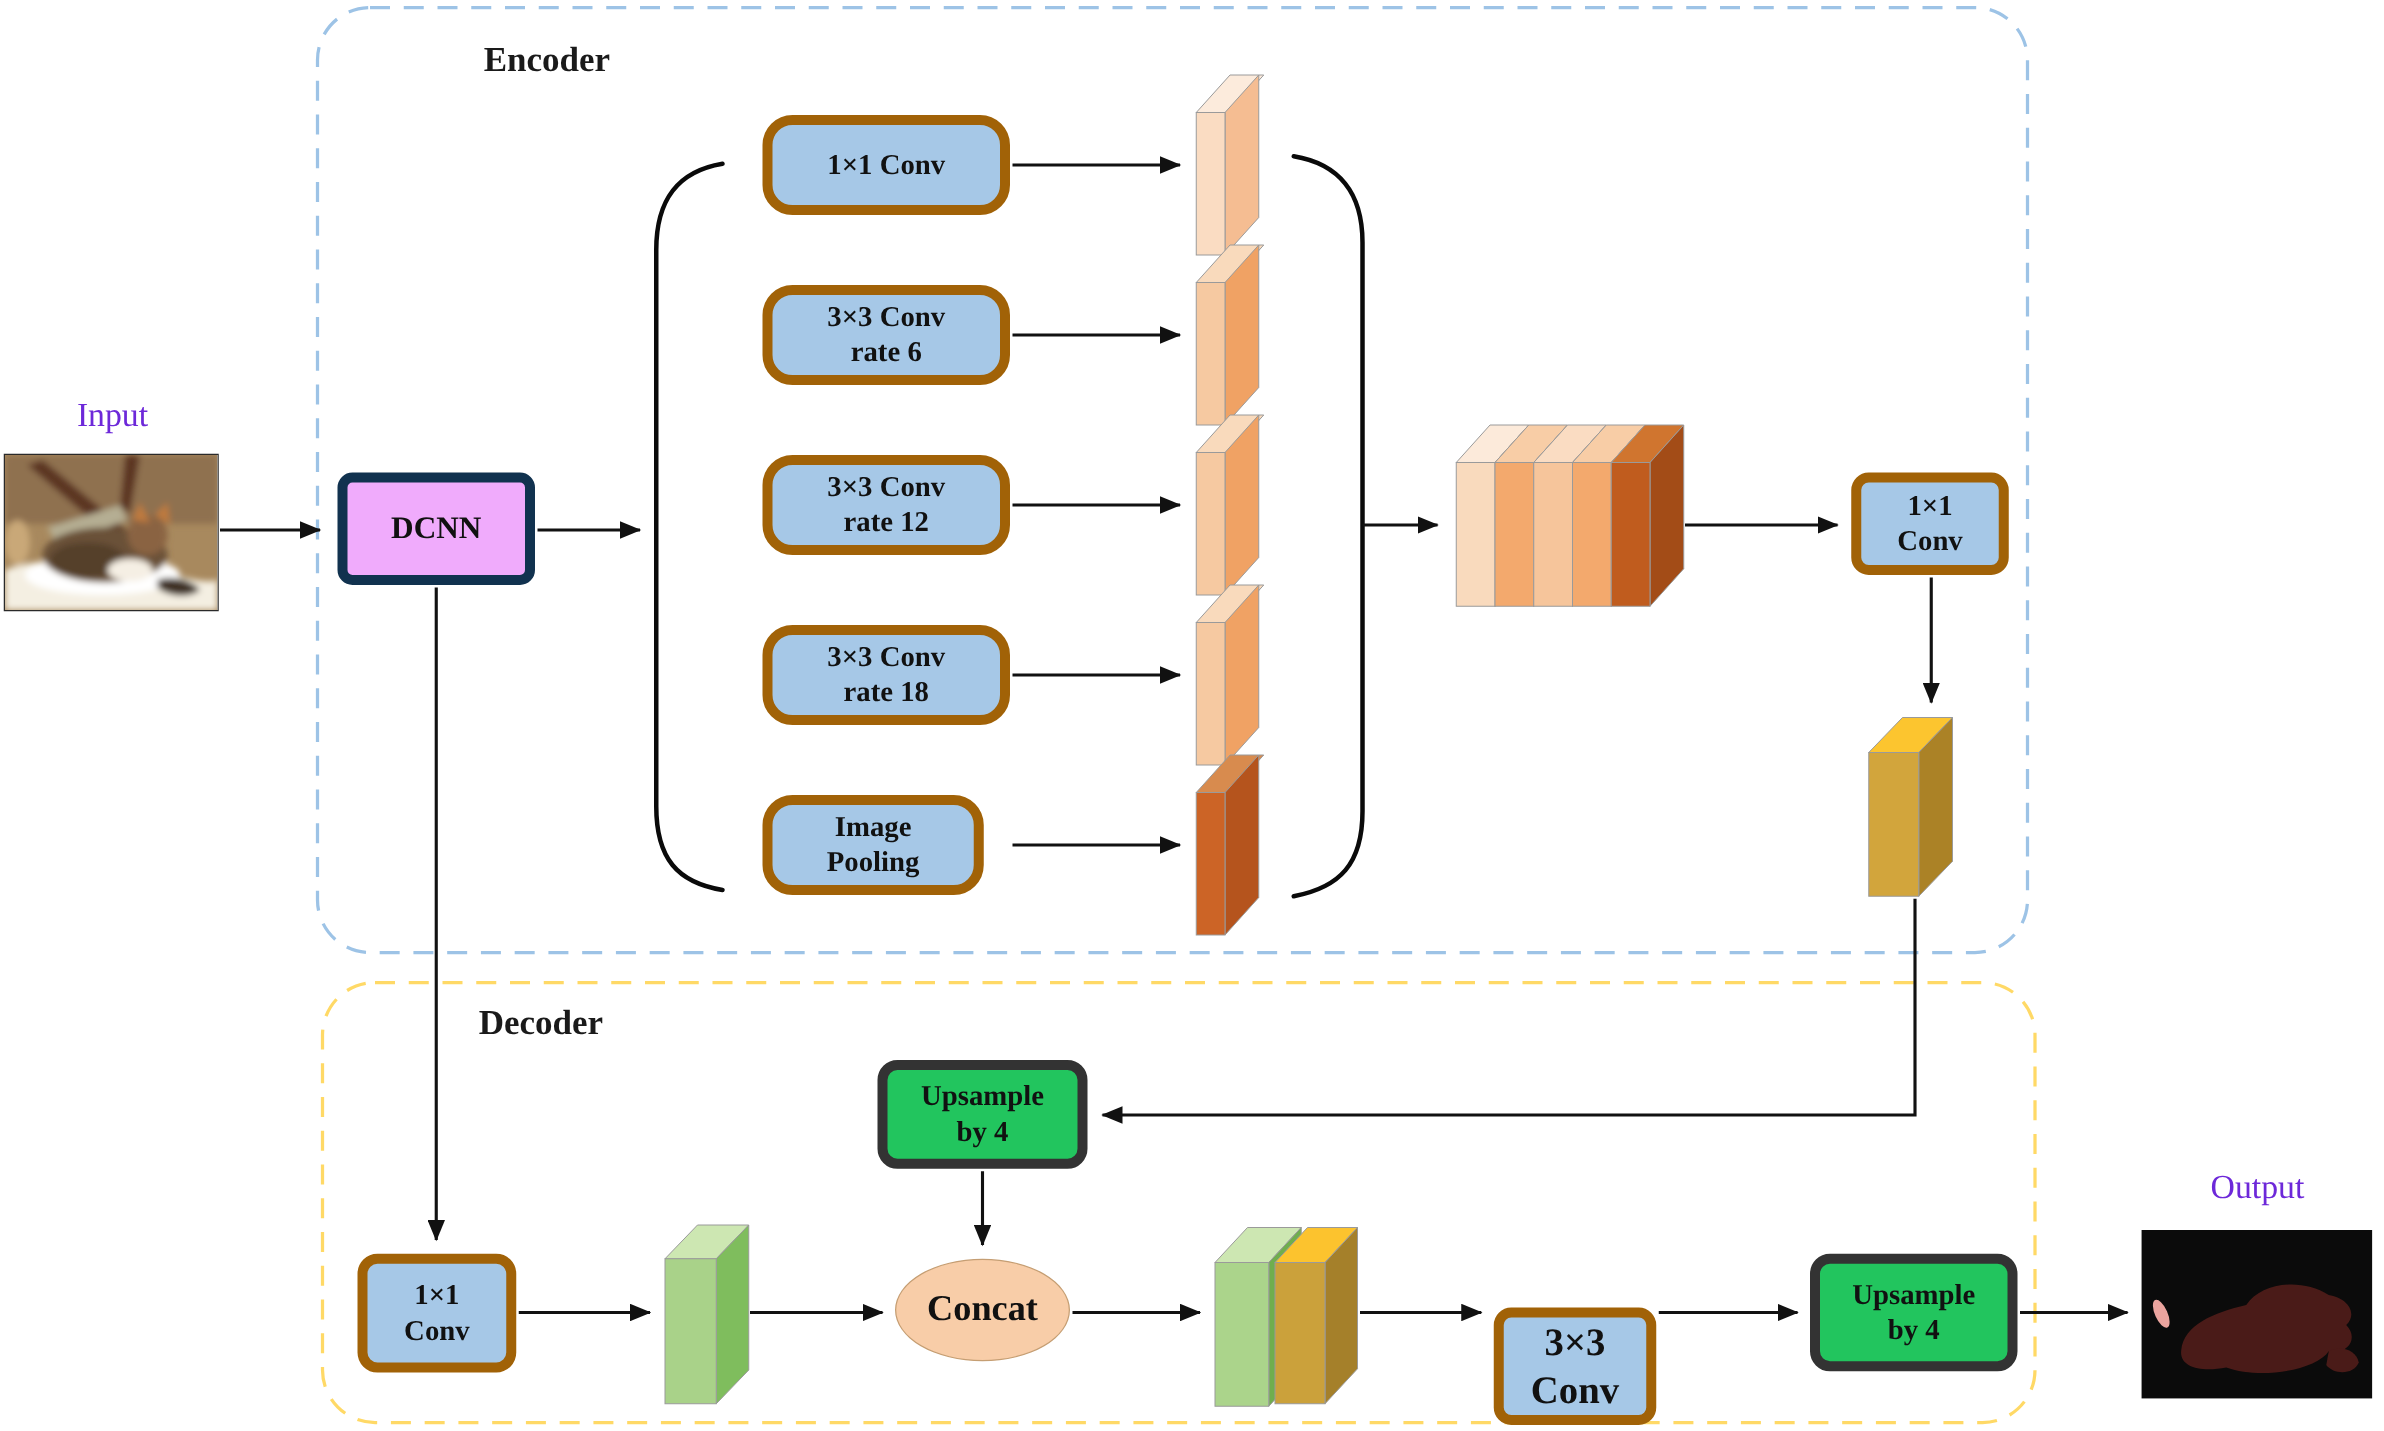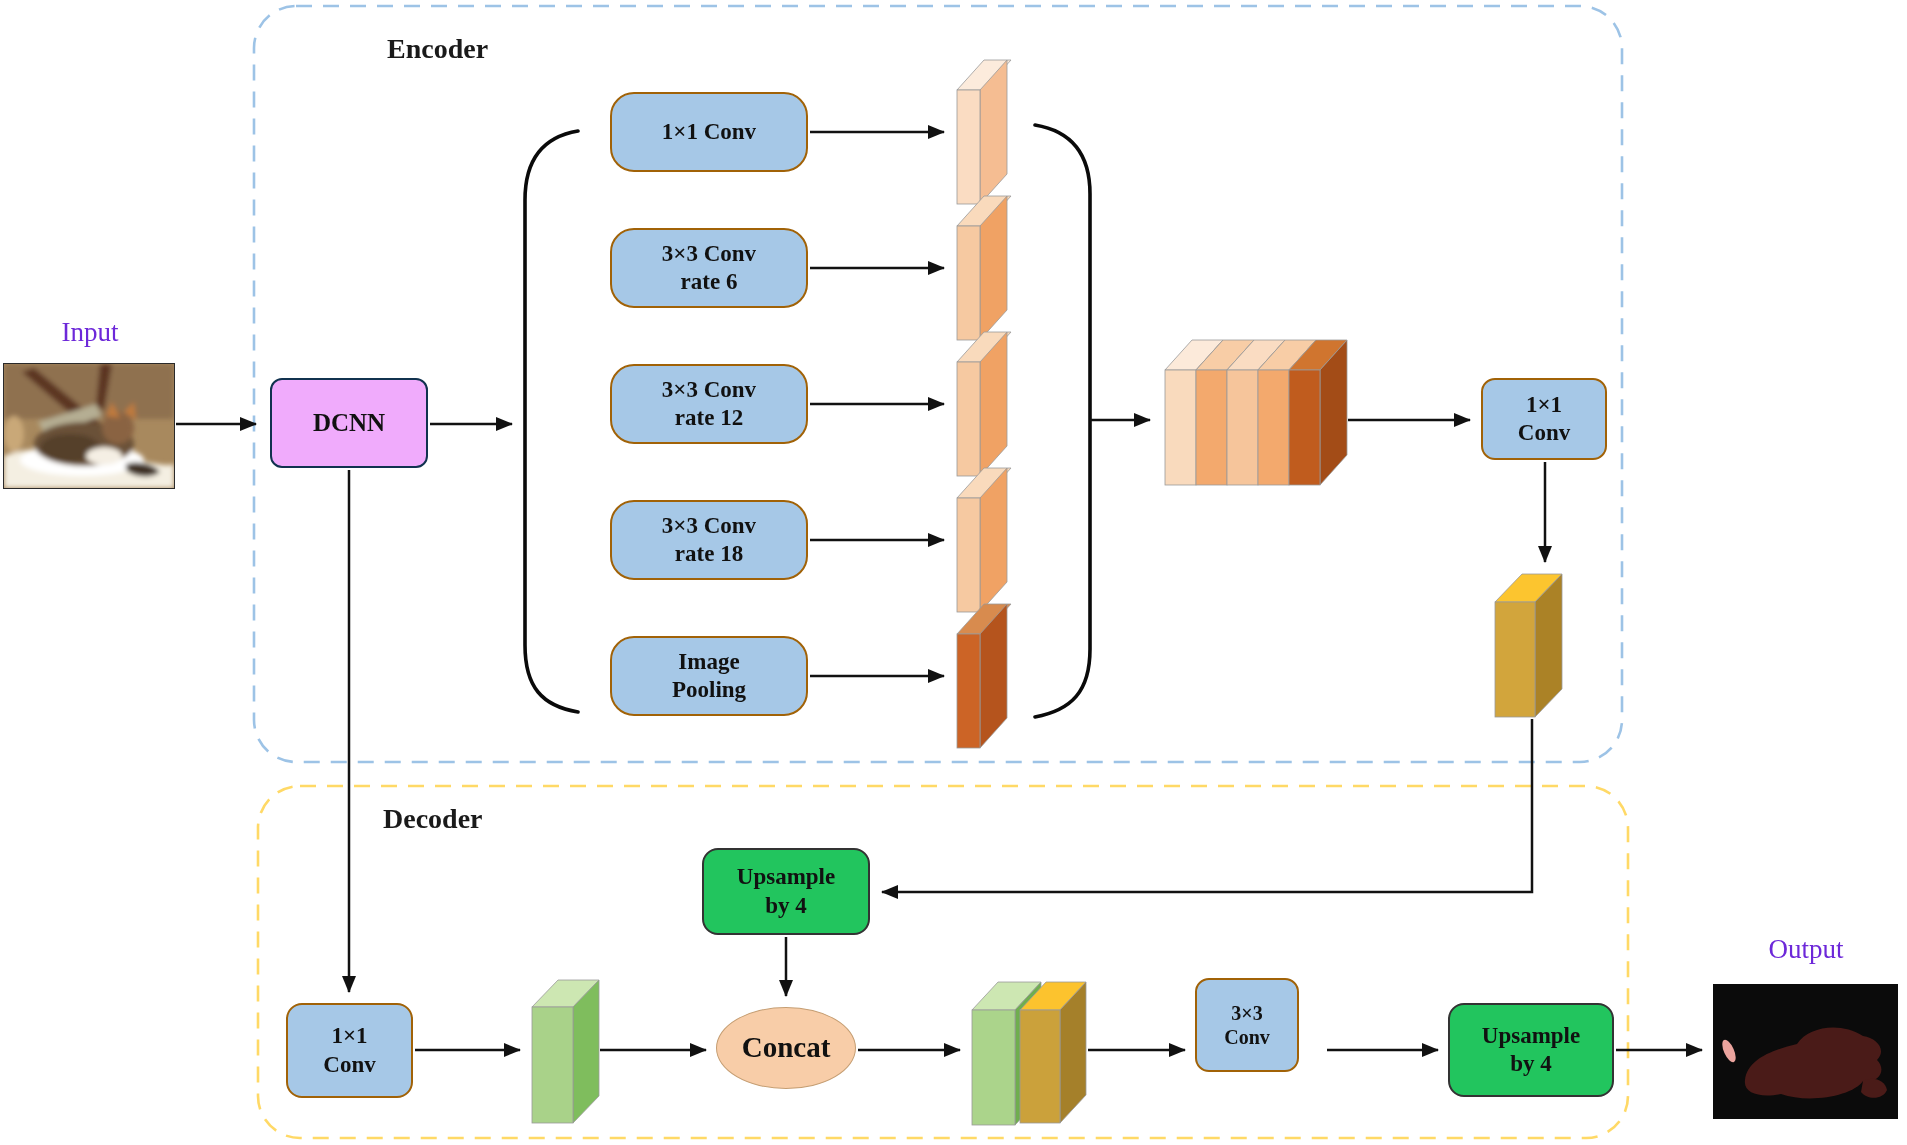--- a/index.html
+++ b/index.html
@@ -4,21 +4,21 @@
 <style>
   html,body{margin:0;padding:0;background:#ffffff;}
   #stage{
     position:relative;width:1907px;height:1145px;background:#ffffff;
     font-family:"Liberation Serif",serif;color:#111;overflow:hidden;
   }
   .layer{position:absolute;left:0;top:0;width:1907px;height:1145px;}
   .node{
     position:absolute;box-sizing:border-box;display:flex;align-items:center;justify-content:center;
     text-align:center;font-weight:bold;white-space:pre-line;line-height:1.22;
-    border:2px solid #a16207;background:#a6c8e7;
+    border:8px solid #a16207;background:#a6c8e7;
   }
   .node.blue{background:#a6c8e7;}
   .node.darkblue{background:#f0abfc;border-color:#11324f;}
   .node.gray{background:#22c55e;border-color:#333;}
   .node.ellipse{background:#f8cda8;border:1px solid #c59e73;border-radius:50%;}
   .section-title{
     position:absolute;font-weight:bold;font-size:28px;color:#1a1a1a;white-space:nowrap;
   }
   .io-label{position:absolute;font-weight:normal;font-size:27px;color:#6d28d9;text-align:center;}
   .io-image{position:absolute;overflow:hidden;}
@@ -199,33 +199,33 @@
 
   <div class="node darkblue" style="left:270px;top:378px;width:158px;height:90px;border-radius:12px;font-size:25px;">DCNN</div>
 
   <div class="node blue" style="left:610px;top:92px;width:198px;height:80px;border-radius:24px;font-size:23px;">1×1 Conv</div>
   <div class="node blue" style="left:610px;top:228px;width:198px;height:80px;border-radius:24px;font-size:23px;">3×3 Conv
 rate 6</div>
   <div class="node blue" style="left:610px;top:364px;width:198px;height:80px;border-radius:24px;font-size:23px;">3×3 Conv
 rate 12</div>
   <div class="node blue" style="left:610px;top:500px;width:198px;height:80px;border-radius:24px;font-size:23px;">3×3 Conv
 rate 18</div>
-  <div class="node blue" style="left:610px;top:636px;width:198px;height:80px;border-radius:24px;font-size:23px;">Image
+  <div class="node blue" style="left:610px;top:636px;width:177px;height:80px;border-radius:24px;font-size:23px;">Image
 Pooling</div>
 
   <div class="node blue" style="left:1481px;top:378px;width:126px;height:82px;border-radius:14px;font-size:23px;">1×1
 Conv</div>
 
   <div class="node blue" style="left:286px;top:1003px;width:127px;height:95px;border-radius:16px;font-size:23px;">1×1
 Conv</div>
 
   <div class="node gray" style="left:702px;top:848px;width:168px;height:87px;border-radius:16px;font-size:23px;">Upsample
 by 4</div>
 
   <div class="node ellipse" style="left:716px;top:1007px;width:140px;height:82px;font-size:29px;">Concat</div>
 
-  <div class="node blue" style="left:1195px;top:978px;width:104px;height:94px;border-radius:14px;font-size:20px;">3×3
+  <div class="node blue" style="left:1195px;top:1046px;width:130px;height:94px;border-radius:14px;font-size:31px;">3×3
 Conv</div>
 
   <div class="node gray" style="left:1448px;top:1003px;width:166px;height:94px;border-radius:16px;font-size:23px;">Upsample
 by 4</div>
 
 </div>
 
 </body></html>

